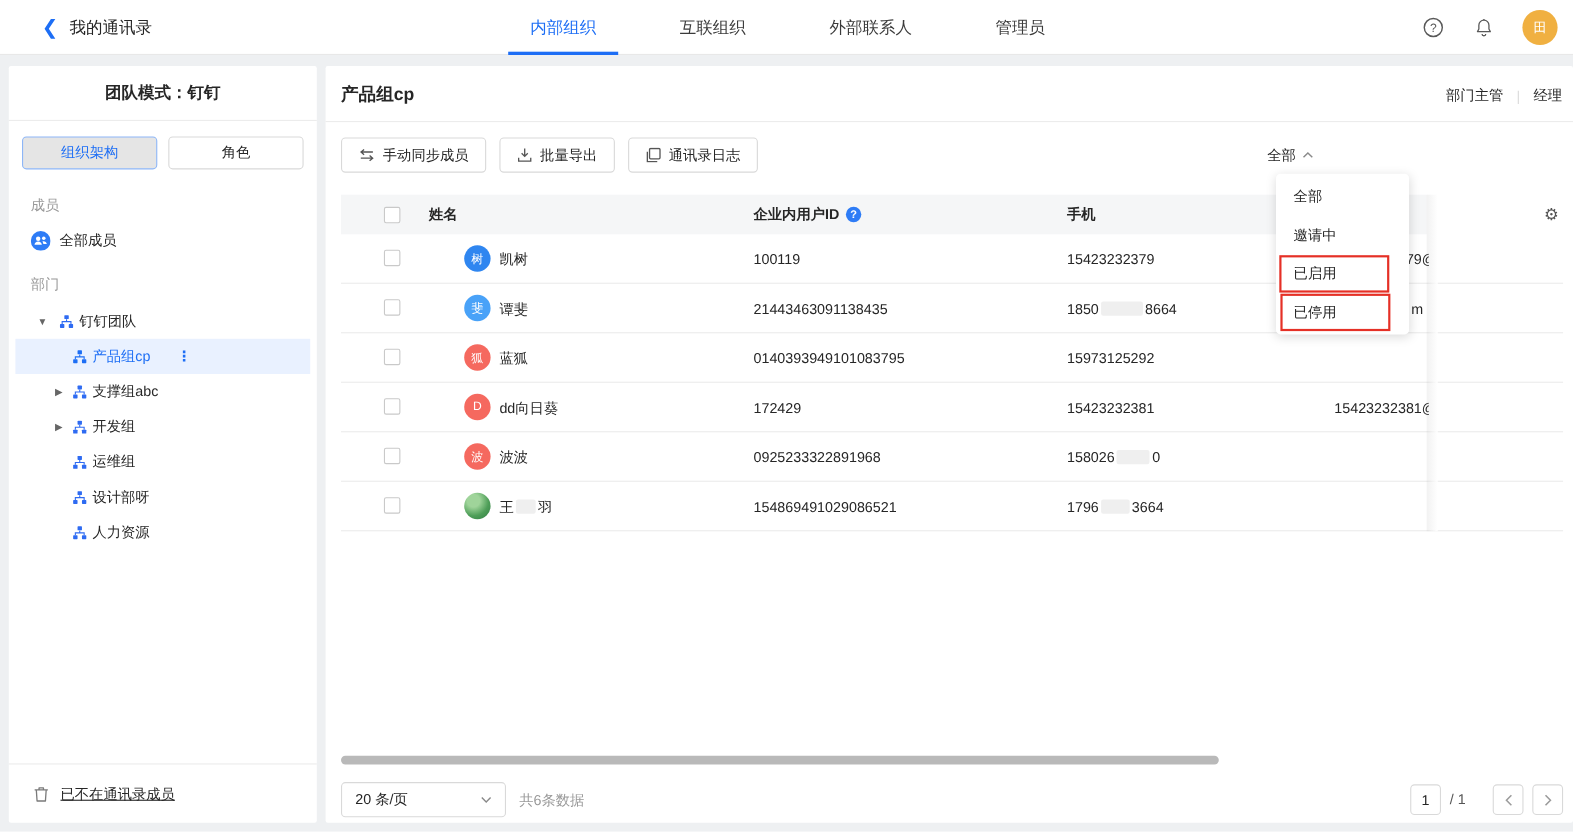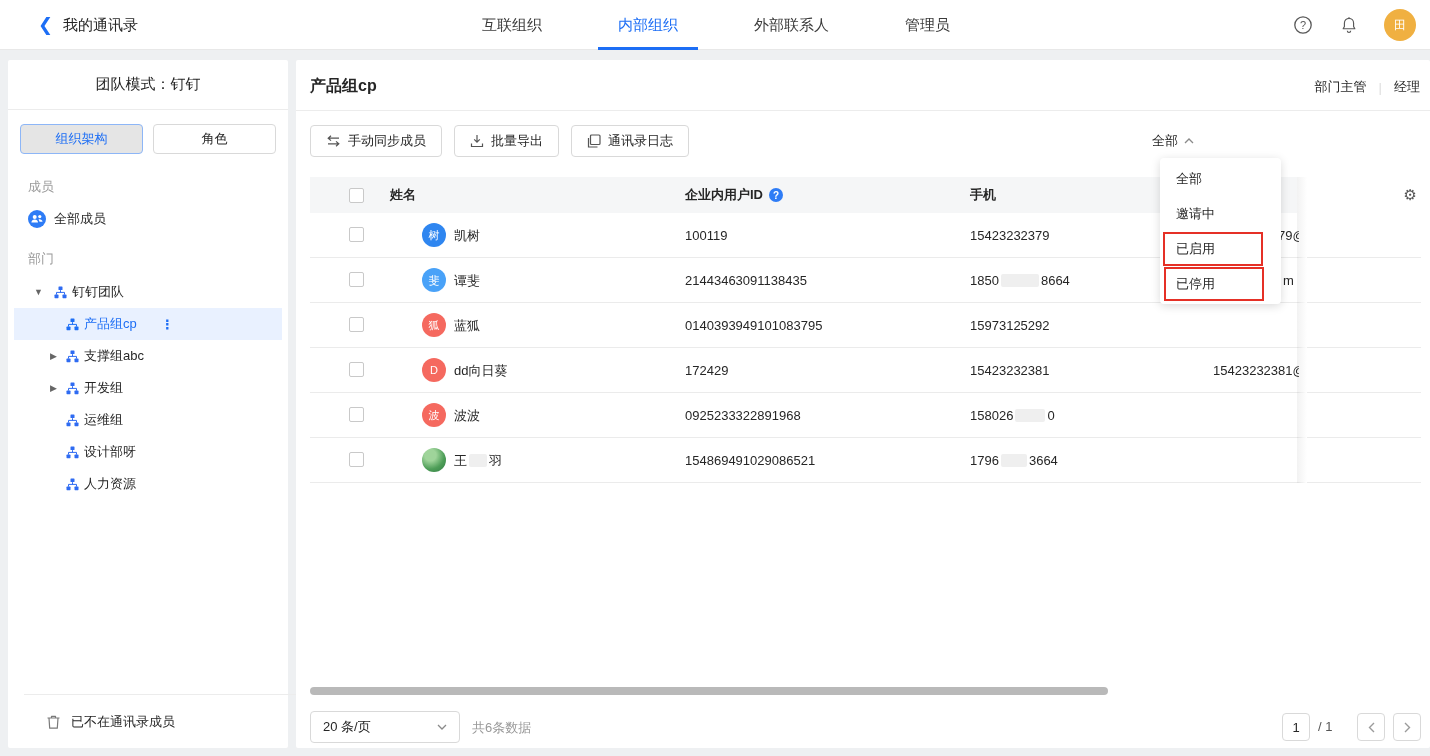--- a/index.html
+++ b/index.html
@@ -15,34 +15,34 @@
   .tabs { position:absolute; left:462px; top:0; height:50px; display:flex; }
   .tab { position:relative; height:50px; display:flex; align-items:center; justify-content:center; padding:0 20px; margin-right:36px; font-size:15px; color:#3b3b3b; cursor:pointer; }
   .tab.active { color:#1d6ef5; }
   .tab.active::after { content:""; position:absolute; left:0; right:0; bottom:0; height:3px; background:#1d6ef5; }
   .top-icons { position:absolute; right:14px; top:0; height:50px; display:flex; align-items:center; gap:24px; }
   .icon-btn { width:22px; height:22px; display:flex; align-items:center; justify-content:center; cursor:pointer; }
   .avatar-top { width:32px; height:32px; border-radius:50%; background:#f0b041; color:#fff; font-size:12px; display:flex; align-items:center; justify-content:center; cursor:pointer; }
 
   
   .sidebar { position:absolute; left:8px; top:60px; width:280px; height:688px; background:#fff; border-radius:2px; z-index:5; }
-  .team-mode { height:50px; display:flex; align-items:center; justify-content:center; font-size:15px; font-weight:normal; border-bottom:1px solid #ececec; }
+  .team-mode { height:50px; display:flex; align-items:center; justify-content:center; font-size:15px; font-weight:bold; border-bottom:1px solid #ececec; }
   .toggle-row { display:flex; gap:10px; padding:14px 12px 10px 12px; }
   .toggle-btn { flex:1; height:30px; border:1px solid #d9d9d9; border-radius:4px; background:#fff; font-size:13px; color:#262626; display:flex; align-items:center; justify-content:center; cursor:pointer; }
   .toggle-btn.active { background:#e5e5e5; border-color:#8db6f7; color:#1d6ef5; }
   .side-label { padding:14px 0 6px 20px; font-size:13px; color:#999; }
   .side-item { height:34px; display:flex; align-items:center; padding-left:20px; font-size:13px; cursor:pointer; gap:8px; }
   .tree { margin-top:2px; }
   .tree-row { position:relative; height:32px; display:flex; align-items:center; font-size:13px; cursor:pointer; color:#262626; }
   .tree-row .arrow { position:absolute; font-size:9px; color:#666; }
   .tree-row .org-ic { position:absolute; }
   .tree-row .lbl { position:absolute; }
   .tree-row.selected { background:#e9f1ff; margin:0 6px; color:#1d6ef5; }
   .dots { position:absolute; left:147px; color:#1d6ef5; font-weight:bold; font-size:13px; letter-spacing:0; cursor:pointer; }
-  .sidebar-footer { position:absolute; left:16px; bottom:0; width:100%; height:54px; border-top:1px solid #ececec; display:flex; align-items:center; padding-left:22px; gap:10px; font-size:13px; cursor:pointer; }
+  .sidebar-footer { position:absolute; left:0; bottom:0; width:100%; height:54px; border-top:1px solid #ececec; display:flex; align-items:center; padding-left:22px; gap:10px; font-size:13px; cursor:pointer;text-decoration:underline; }
 
   
   .main { position:absolute; left:296px; top:60px; width:1134px; height:688px; background:#fff; border-radius:2px; z-index:5; }
   .main-header { position:relative; height:51px; border-bottom:1px solid #ececec; }
   .main-title { position:absolute; left:14px; top:16px; font-size:16px; font-weight:bold; }
   .header-links { position:absolute; right:10px; top:18px; display:flex; align-items:center; gap:12px; font-size:13px; color:#262626; }
   .header-links .hl { cursor:pointer; }
   .header-links .sep { color:#ddd; }
 
   .toolbar { position:relative; height:66px; }
@@ -99,25 +99,25 @@
 <body>
 
 <div id="app">
 
   <header class="topbar">
     <div class="back-group">
       <span class="back-chevron">❮</span>
       <span class="back-title">我的通讯录</span>
     </div>
     <nav class="tabs">
+      <div class="tab active">
+          <span>内部组织</span>
+        </div>
       <div class="tab">
           <span>互联组织</span>
-        </div>
-      <div class="tab active">
-          <span>内部组织</span>
         </div>
       <div class="tab">
           <span>外部联系人</span>
         </div>
       <div class="tab">
           <span>管理员</span>
         </div>
     </nav>
     <div class="top-icons">
       <span class="icon-btn">

